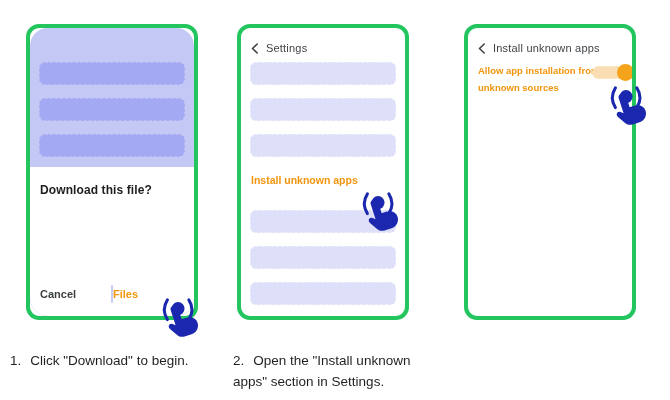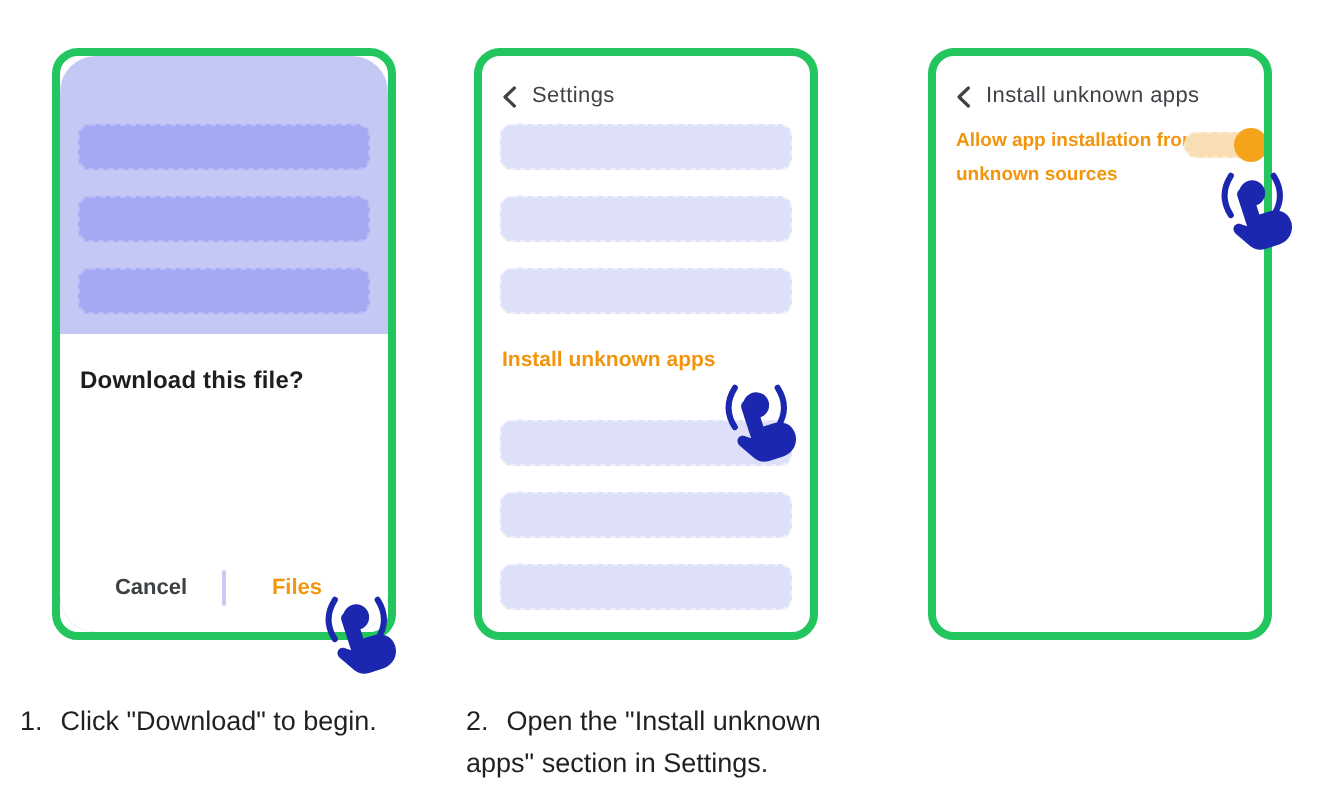--- a/index.html
+++ b/index.html
@@ -32,21 +32,21 @@
   
   .dialog{
     position:absolute;left:0;right:0;top:139px;bottom:0;background:#ffffff;
     border-radius:0 0 18px 18px;padding:16px 10px 0 10px;box-sizing:border-box;
   }
   .dialog-title{font-size:12px;font-weight:bold;color:#1d1e20;letter-spacing:.1px;}
   .dialog-body{margin-top:9px;font-size:9.5px;line-height:14px;color:#5f6368;width:150px;}
   .dialog-actions{
     position:absolute;left:10px;right:10px;bottom:13px;display:flex;align-items:center;
   }
-  .dialog-btn{flex:1;text-align:center;font-size:11px;font-weight:bold;cursor:pointer;}
+  .dialog-btn{flex:1;text-align:left;font-size:11px;font-weight:bold;cursor:pointer;}
   .btn-cancel{color:#3c4043;}
   .btn-load{color:#f2960d;}
   .action-divider{width:2px;height:18px;background:#c9ccf4;border-radius:1px;}
 
   
   .screen-header{
     position:absolute;left:10px;top:11px;display:flex;align-items:center;gap:7px;height:18px;
   }
   .screen-header .hdr-label{font-size:11px;color:#3f4347;letter-spacing:.2px;white-space:nowrap;}
   .chev{display:block;}

